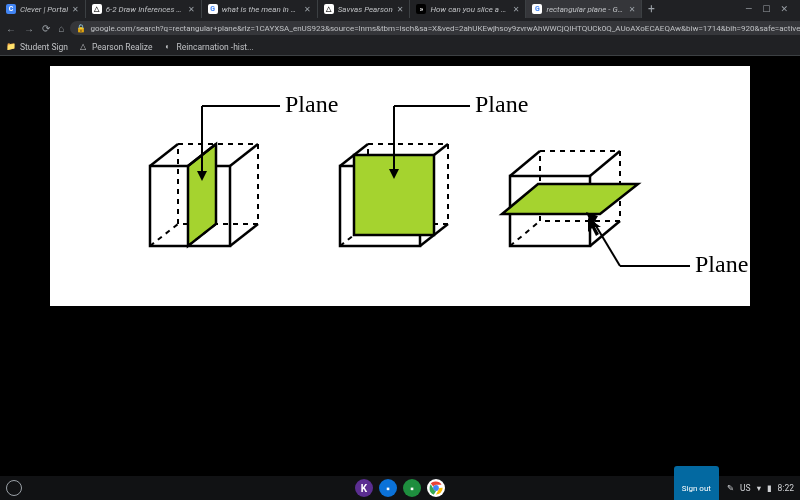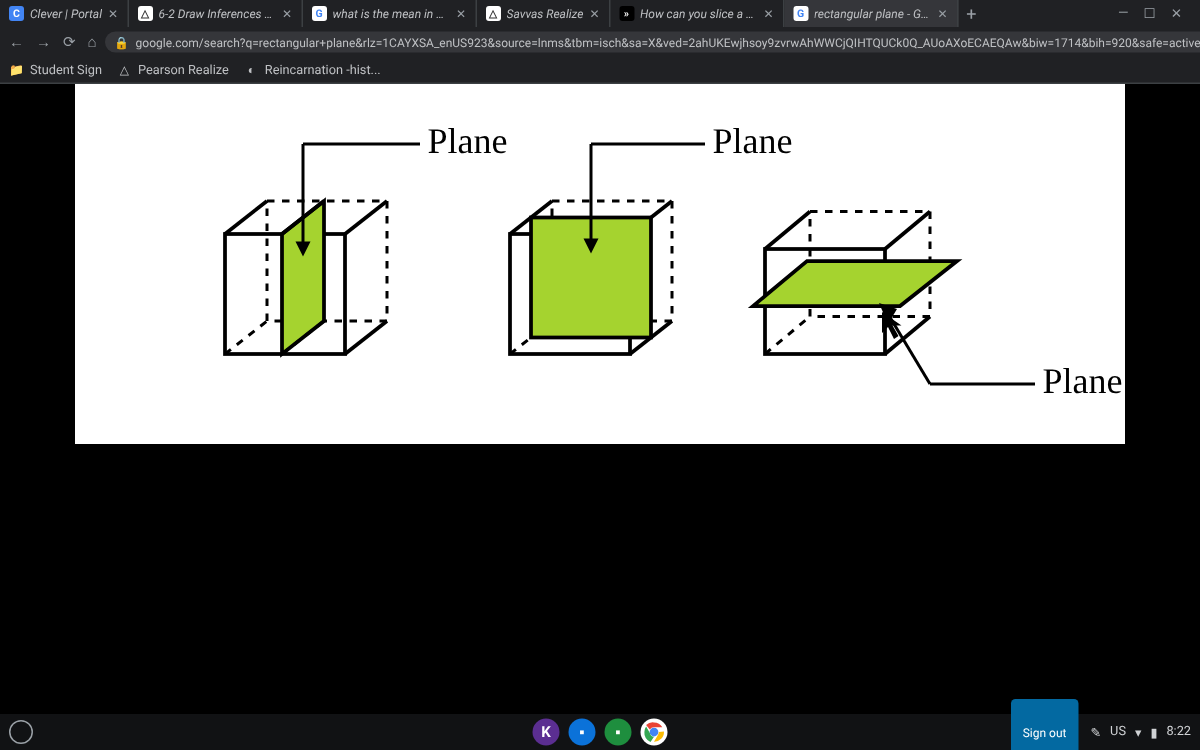--- a/index.html
+++ b/index.html
@@ -28,21 +28,21 @@
   .nav-icons { display: flex; gap: 8px; color: #9aa0a6; font-size: 10px; align-items: center; }
   .omnibox { flex: 1; height: 14px; background: #35363a; border-radius: 7px; display: flex; align-items: center; padding: 0 6px; gap: 4px; }
   .omnibox .lock { color: #9aa0a6; font-size: 8px; }
   .omnibox .url { color: #bfc1c4; font-size: 8px; white-space: nowrap; overflow: hidden; text-overflow: ellipsis; flex: 1; }
 
   .bookmarks { display: flex; align-items: center; gap: 10px; padding: 0 6px; height: 18px; background: #202124; border-bottom: 1px solid #3c4043; }
   .bookmark { display: flex; align-items: center; gap: 4px; color: #bfc1c4; font-size: 8.5px; }
   .bm-icon { width: 10px; height: 10px; display: flex; align-items: center; justify-content: center; font-size: 8px; }
 
   
-  .content-area { background: #000; width: 800px; position: absolute; top: 56px; bottom: 24px; left: 0; right: 0; display: flex; align-items: flex-start; justify-content: center; }
+  .content-area { background: #000; width: 800px; position: absolute; top: 56px; bottom: 24px; left: 0; right: 0; display: flex; align-items: flex-start; justify-content: center; padding-top: 10px; }
   .image-card { background: #fff; width: 700px; height: 240px; position: relative; }
   .image-card svg { position: absolute; inset: 0; }
 
   
   .shelf { position: absolute; left: 0; right: 0; bottom: 0; height: 24px; background: #111214; display: flex; align-items: center; padding: 0 6px; }
   .shelf-left, .shelf-center, .shelf-right { display: flex; align-items: center; gap: 8px; }
   .shelf-center { position: absolute; left: 50%; transform: translateX(-50%); gap: 6px; }
   .shelf-right { margin-left: auto; }
   .shelf-icon { width: 18px; height: 18px; border-radius: 50%; display: flex; align-items: center; justify-content: center; font-size: 10px; font-weight: 700; }
   .launcher { width: 16px; height: 16px; border: 1.5px solid #9aa0a6; border-radius: 50%; }
@@ -62,21 +62,21 @@
         </div><div class="tab">
           <span class="favicon" style="background:#ffffff;color:#333;border-radius:2px;width:10px;height:10px;font-size:7px;font-weight:700">△</span>
           <span class="tab-title">6-2 Draw Inferences from Data</span>
           <span class="tab-close">✕</span>
         </div><div class="tab">
           <span class="favicon" style="background:#ffffff;color:#4285f4;border-radius:2px;width:10px;height:10px;font-size:7px;font-weight:700">G</span>
           <span class="tab-title">what is the mean in math - Goog</span>
           <span class="tab-close">✕</span>
         </div><div class="tab">
           <span class="favicon" style="background:#ffffff;color:#333;border-radius:2px;width:10px;height:10px;font-size:7px;font-weight:700">△</span>
-          <span class="tab-title">Savvas Realize</span>
+          <span class="tab-title">Savvas Pearson</span>
           <span class="tab-close">✕</span>
         </div><div class="tab">
           <span class="favicon" style="background:#000;color:#fff;border-radius:2px;width:10px;height:10px;font-size:7px;font-weight:700">»</span>
           <span class="tab-title">How can you slice a rectangula</span>
           <span class="tab-close">✕</span>
         </div><div class="tab active">
           <span class="favicon" style="background:#ffffff;color:#4285f4;border-radius:2px;width:10px;height:10px;font-size:7px;font-weight:700">G</span>
           <span class="tab-title">rectangular plane - Google Sear</span>
           <span class="tab-close">✕</span>
         </div></div>

